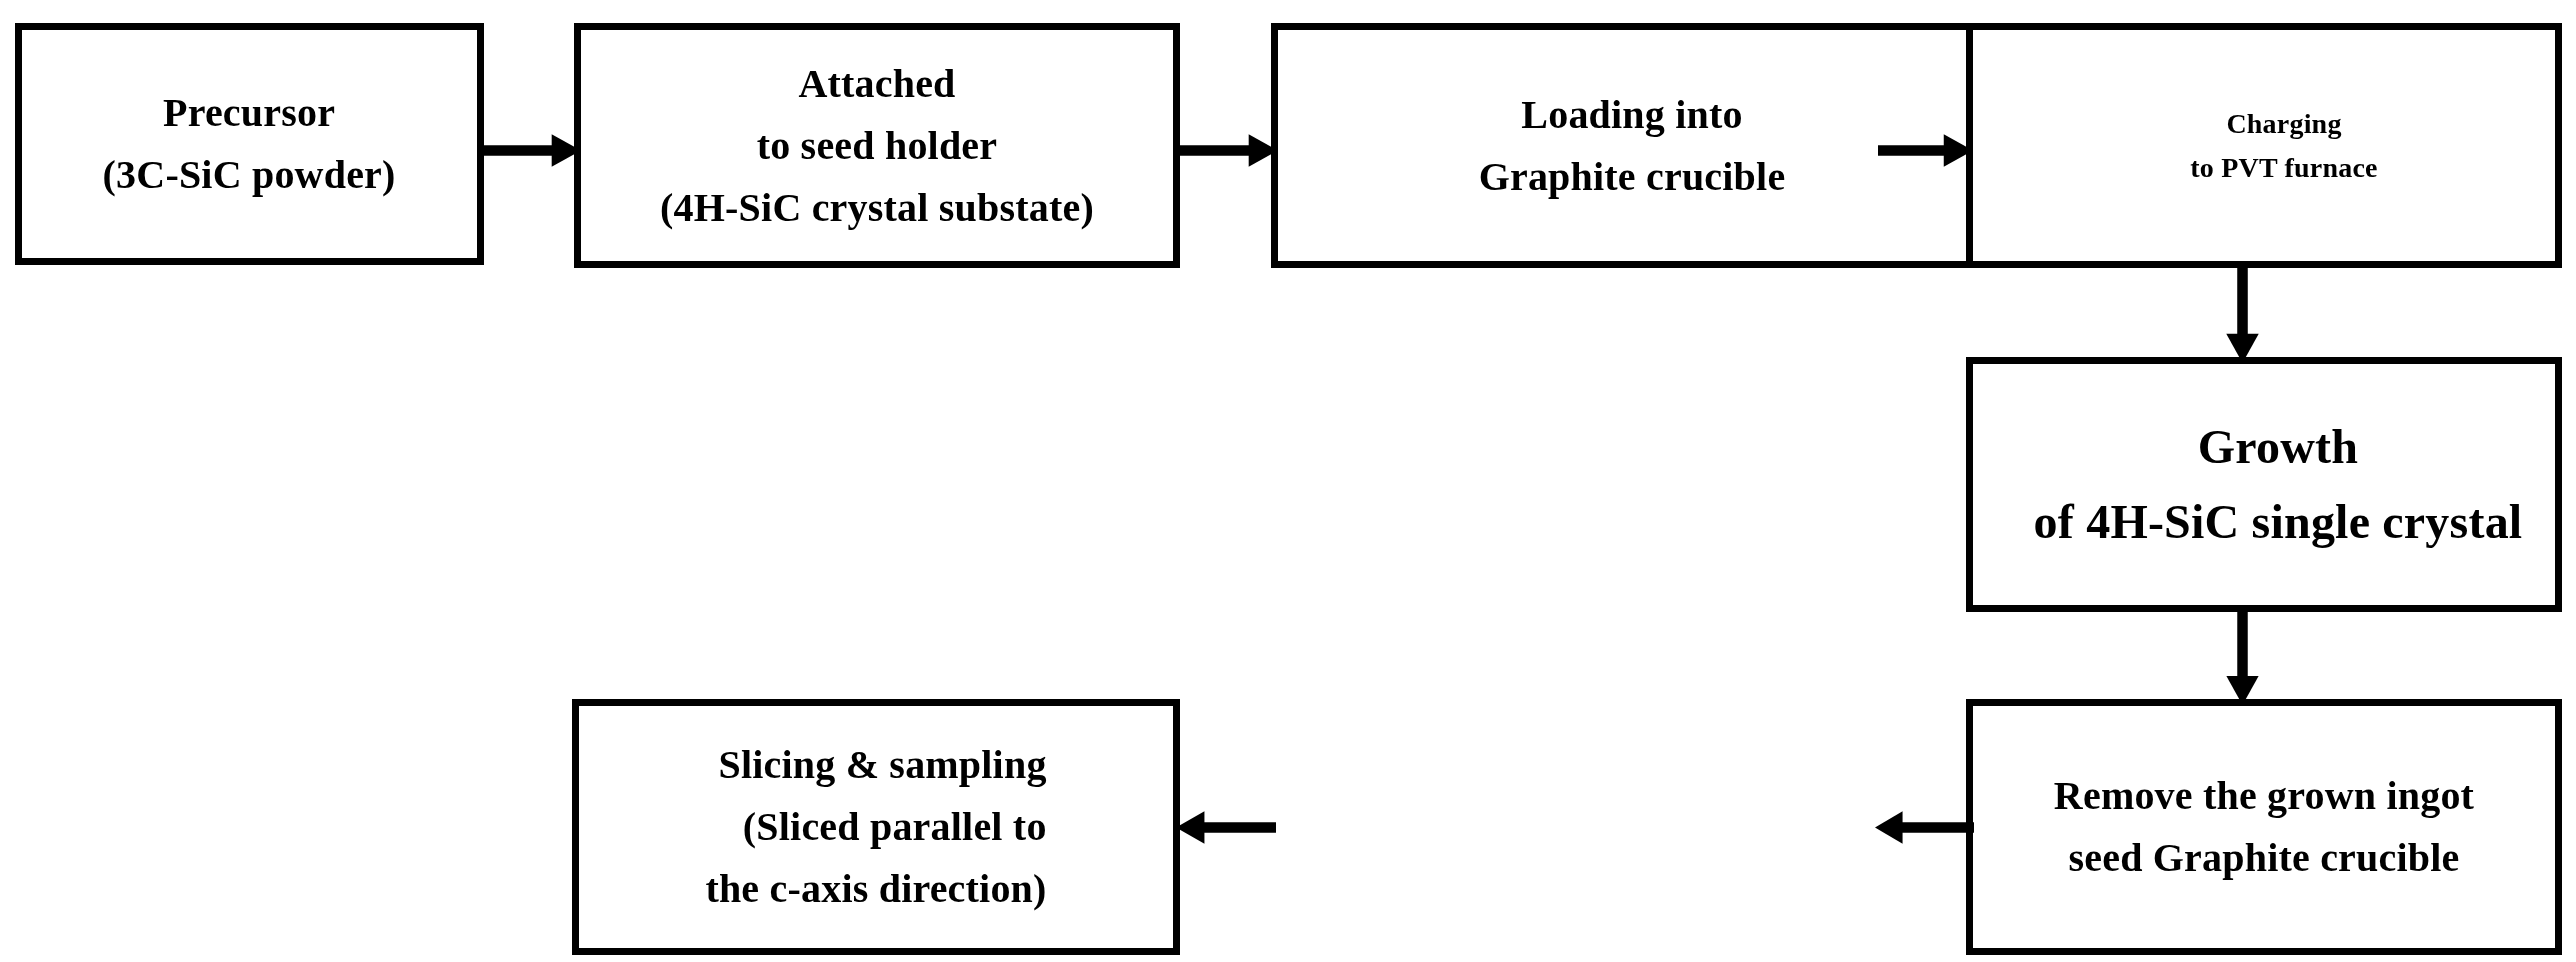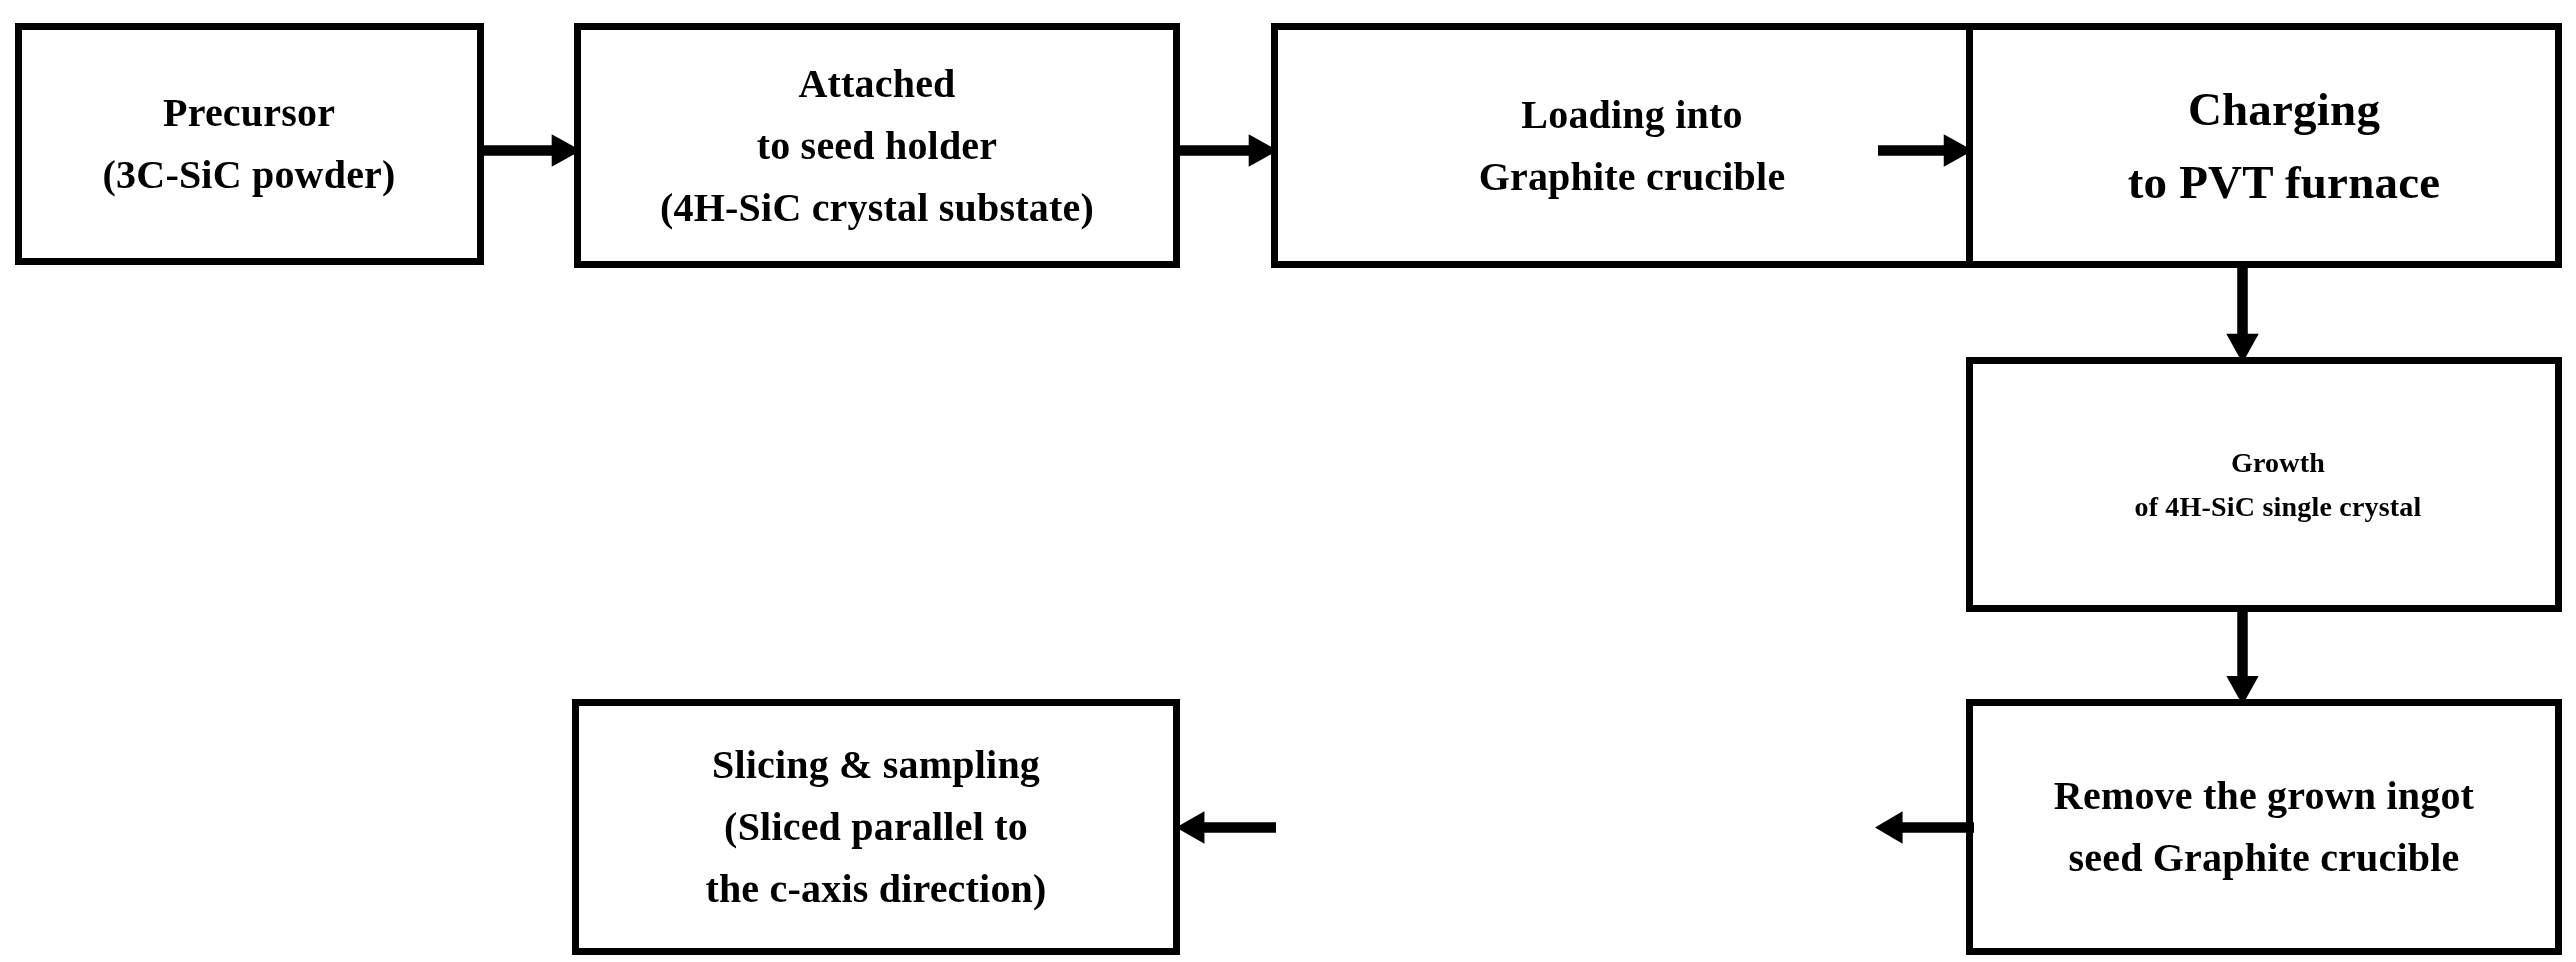--- a/index.html
+++ b/index.html
@@ -40,25 +40,25 @@
   #node-loading        { left: 1271px; top: 23px;  width: 722px; height: 245px; }
   #node-charging       { left: 1966px; top: 23px;  width: 596px; height: 245px; }
   #node-growth         { left: 1966px; top: 357px; width: 596px; height: 255px; }
   #node-remove         { left: 1966px; top: 699px; width: 596px; height: 256px; }
   #node-cutting        { left: 1269px; top: 699px; width: 612px; height: 256px; }
   #node-slicing        { left: 572px;  top: 699px; width: 608px; height: 256px; }
 
   #node-precursor .node-label { font-size: 40px; }
   #node-attached  .node-label { font-size: 40px; }
   #node-loading   .node-label { font-size: 40px; }
-  #node-charging  .node-label { font-size: 47px; margin-left: 40px; }
-  #node-growth    .node-label { font-size: 28px; margin-left: 28px; }
+  #node-charging  .node-label { font-size: 28px; margin-left: 40px; }
+  #node-growth    .node-label { font-size: 48px; margin-left: 28px; }
   #node-remove    .node-label { font-size: 40px; padding: 0 1.6px; }
   #node-cutting   .node-label { font-size: 40px; }
-  #node-slicing   .node-label { font-size: 40px; }
+  #node-slicing   .node-label { font-size: 40px; text-align: right; }
 
   
   .edge {
     position: absolute;
   }
   .edge svg { display: block; overflow: visible; }
 
   
   #edge-1-2 { left: 480px;  top: 126px; width: 101px; height: 49px; }
   #edge-2-3 { left: 1177px; top: 126px; width: 101px; height: 49px; }

